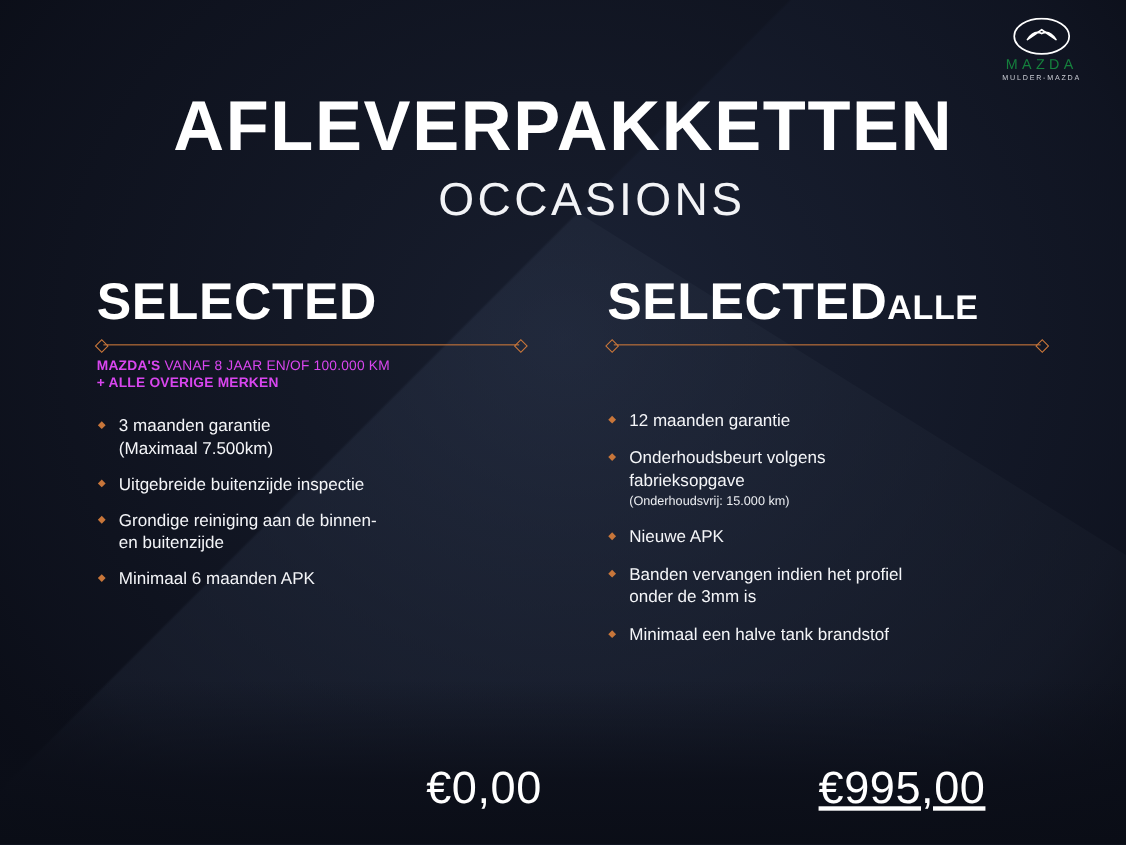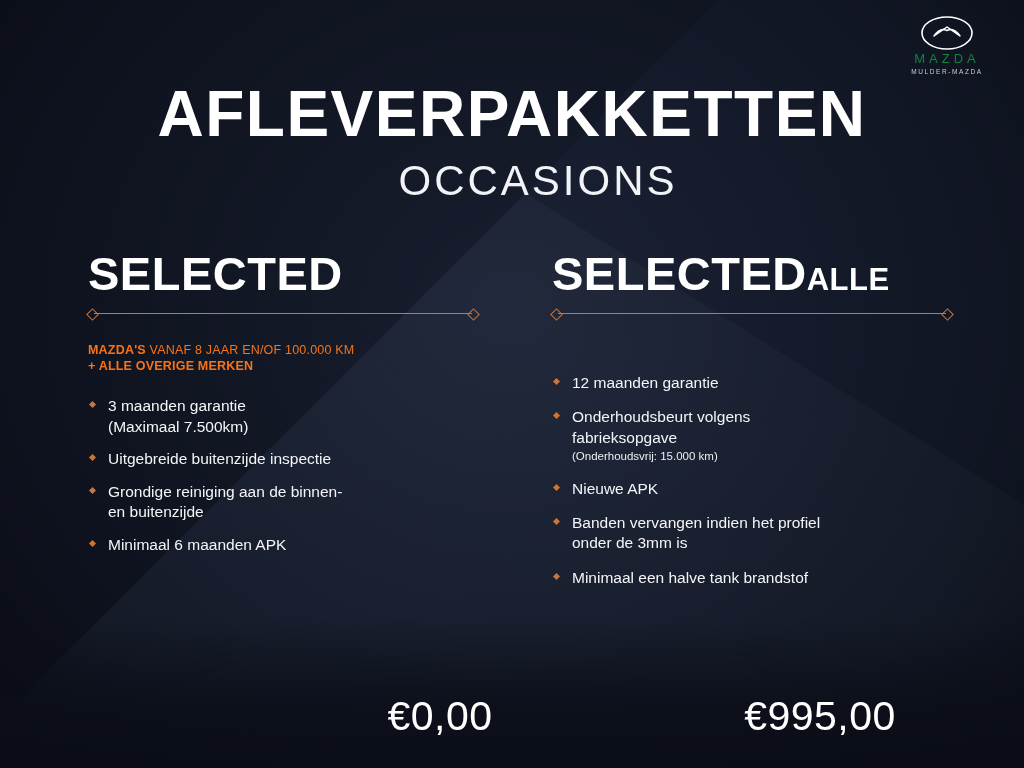--- a/index.html
+++ b/index.html
@@ -148,25 +148,25 @@
     width: 7px;
     height: 7px;
     transform: rotate(45deg);
     border: 1px solid #c8763a;
     background: transparent;
   }
   .divider .dot.left { left: 0; }
   .divider .dot.right { right: 0; }
 
   .caption {
-    margin-top: 22px;
+    margin-top: 4px;
     font-size: 12.5px;
     line-height: 1.25;
     letter-spacing: 0.2px;
-    color: #f97316;
+    color: #d946ef;
   }
   .caption .bold { font-weight: bold; }
 
   .list {
     margin: 0;
     padding: 0;
     list-style: none;
     margin-top: 22px;
   }
   .list li {
@@ -200,21 +200,21 @@
   .price {
     position: absolute;
     bottom: 28px;
     font-size: 41px;
     font-weight: 300;
     letter-spacing: 0.5px;
     color: #ffffff;
     margin-top: 32px;
   }
   .price-left { left: 260px; width: 360px; text-align: center; }
-  .price-right { left: 640px; width: 360px; text-align: center; }
+  .price-right { left: 640px; width: 360px; text-align: center; text-decoration: underline; }
 </style>
 </head>
 <body>
 
 <div class="slide">
   <div class="bg-base"></div>
   <div class="bg-diag-light"></div>
   <div class="bg-diag-dark-top"></div>
   <div class="bg-vignette"></div>
   <div class="bg-bottom-dark"></div>

